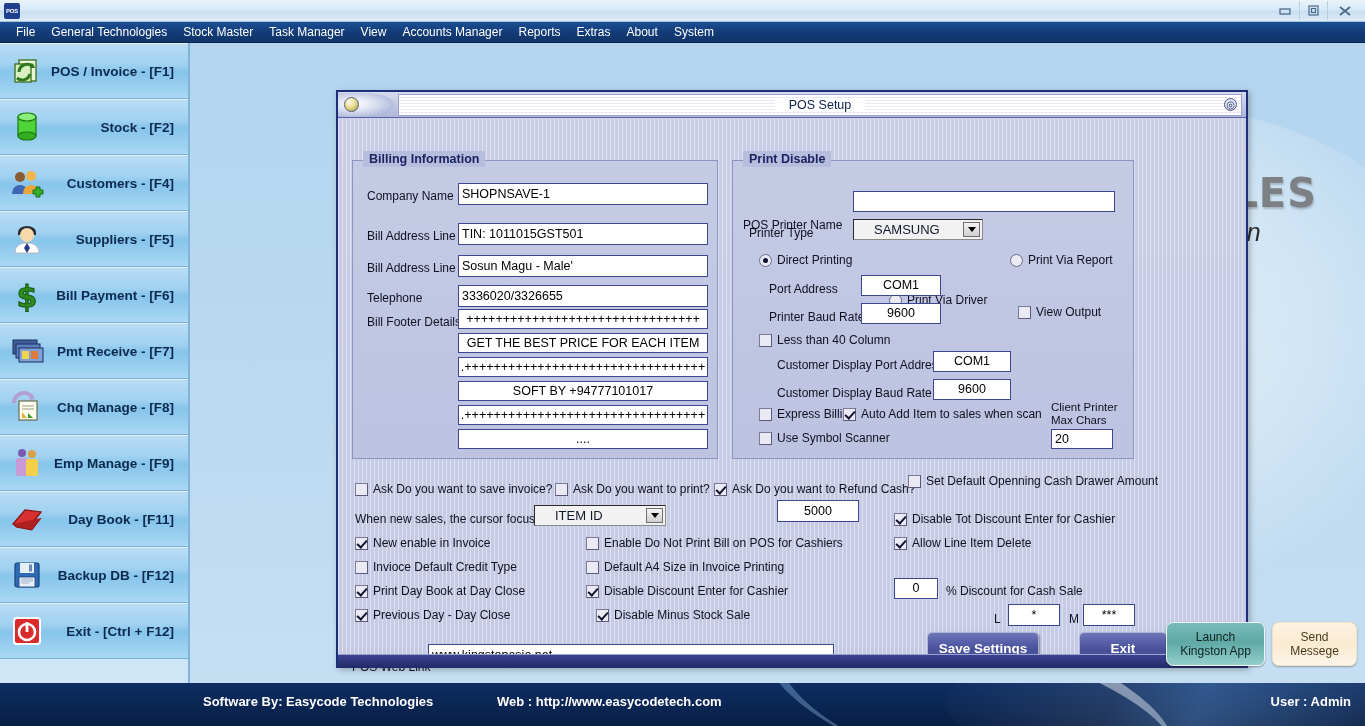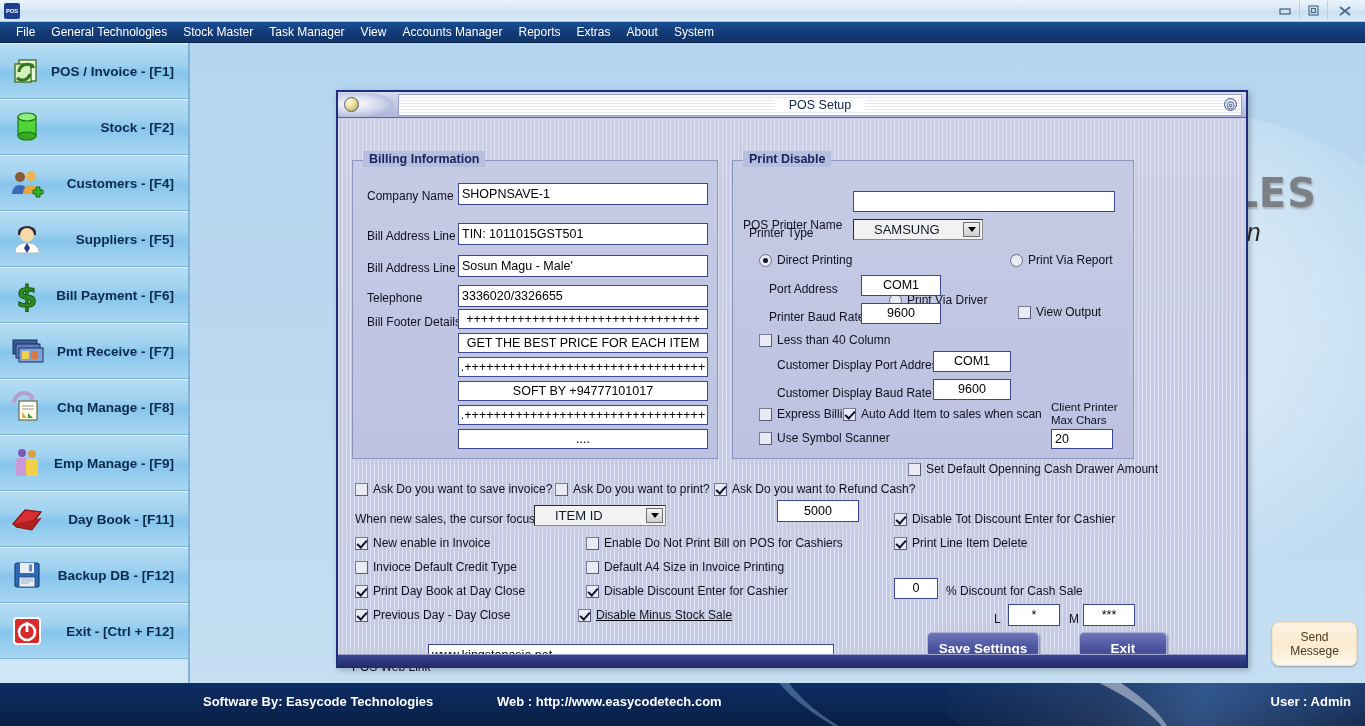--- a/index.html
+++ b/index.html
@@ -594,21 +594,21 @@
         <span class="cbl">Ask  Do you want to save invoice?</span>
       </div>
       <div class="cb" style="left:217px; top:364px;">
         <span class="box"></span>
         <span class="cbl">Ask  Do you want to print?</span>
       </div>
       <div class="cb" style="left:376px; top:364px;">
         <span class="box checked"></span>
         <span class="cbl">Ask  Do you want to Refund Cash?</span>
       </div>
-      <div class="cb" style="left:570px; top:344px;">
+      <div class="cb" style="left:570px; top:356px;">
         <span class="box"></span>
         <span class="cbl">Set Default Openning Cash Drawer Amount</span>
       </div>
 
       <div class="lbl" style="left:17px; top:394px;">When new sales, the cursor focus to</div>
       <div class="combo" style="left:196px; top:387px; width:132px; height:21px;">
         <span>ITEM ID</span>
         <span class="arrowbox"></span>
       </div>
       <div class="txt center" style="left:439px; top:382px; width:82px; height:22px;">5000</div>
@@ -621,21 +621,21 @@
       <div class="cb" style="left:17px; top:418px;">
         <span class="box checked"></span>
         <span class="cbl">New enable in Invoice</span>
       </div>
       <div class="cb" style="left:248px; top:418px;">
         <span class="box"></span>
         <span class="cbl">Enable Do Not Print Bill on POS for Cashiers</span>
       </div>
       <div class="cb" style="left:556px; top:418px;">
         <span class="box checked"></span>
-        <span class="cbl">Print Line Item Delete</span>
+        <span class="cbl">Allow Line Item Delete</span>
       </div>
 
       <div class="cb" style="left:17px; top:442px;">
         <span class="box"></span>
         <span class="cbl">Invioce Default Credit Type</span>
       </div>
       <div class="cb" style="left:248px; top:442px;">
         <span class="box"></span>
         <span class="cbl">Default A4 Size in Invoice Printing</span>
       </div>
@@ -648,21 +648,21 @@
         <span class="box checked"></span>
         <span class="cbl">Disable Discount Enter for Cashier</span>
       </div>
       <div class="txt center" style="left:556px; top:460px; width:44px; height:21px;">0</div>
       <div class="lbl" style="left:608px; top:466px;">% Discount for Cash Sale</div>
 
       <div class="cb" style="left:17px; top:490px;">
         <span class="box checked"></span>
         <span class="cbl">Previous Day - Day Close</span>
       </div>
-      <div class="cb" style="left:240px; top:490px;text-decoration:underline;">
+      <div class="cb" style="left:258px; top:490px;">
         <span class="box checked"></span>
         <span class="cbl">Disable Minus Stock Sale</span>
       </div>
 
       <div class="lbl" style="left:656px; top:494px;">L</div>
       <div class="txt center" style="left:670px; top:486px; width:52px; height:22px;">*</div>
       <div class="lbl" style="left:731px; top:494px;">M</div>
       <div class="txt center" style="left:745px; top:486px; width:52px; height:22px;">***</div>
 
       <div class="lbl" style="left:14px; top:542px;">POS Web Link</div>
@@ -672,20 +672,26 @@
         <span>Save Settings</span>
       </div>
       <div class="btn3d" style="left:709px; top:514px; width:88px; height:32px;margin-left:32px;">
         <span>Exit</span>
       </div>
 
       <div id="dlg-footerbar"></div>
     </div>
   </div>
 
+  <div id="launch-btn">
+    <div>
+      <div>Launch</div>
+      <div>Kingston App</div>
+    </div>
+  </div>
   <div id="send-btn">
     <div>
       <div>Send</div>
       <div>Messege</div>
     </div>
   </div>
 
   <div id="statusbar">
     <div class="sb-arc"></div>
     <div class="sb-swoosh"></div>

